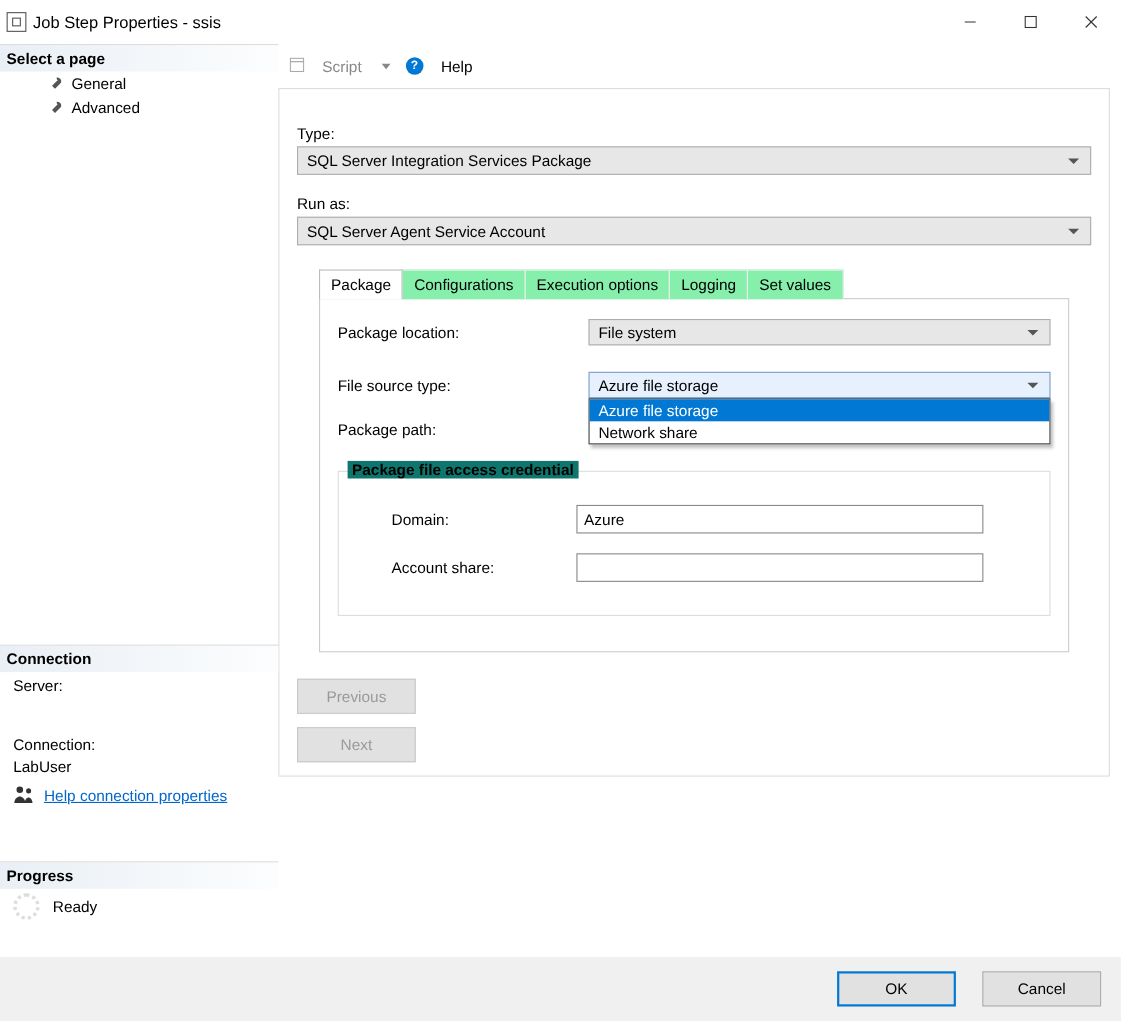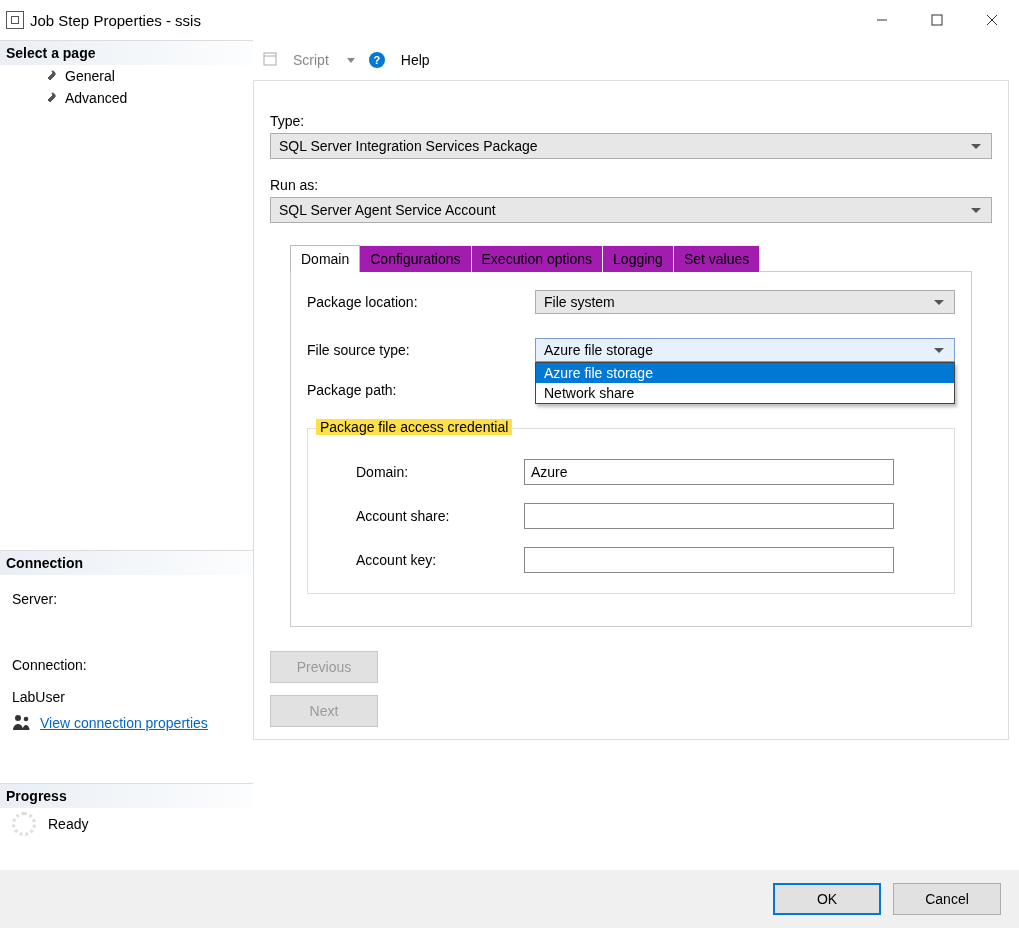--- a/index.html
+++ b/index.html
@@ -73,21 +73,21 @@
     display: flex;
     align-items: center;
     gap: 6px;
     margin-left: 37px;
   }
   .wrench {
     width: 14px;
     display: inline-flex;
   }
   .wrench svg { stroke:#555; fill:#555; }
-  .leftlabel { padding: 4px 12px; margin-top: 12px; }
+  .leftlabel { padding: 4px 12px; }
   .leftlink {
     color: #0066cc;
     text-decoration: underline;
     padding: 2px 0;
     cursor: pointer;
   }
   .leftpeople {
     display:flex; align-items:center; gap:8px;
     padding: 4px 12px;
   }
@@ -178,21 +178,21 @@
     border-bottom: none;
     background: #fff;
     margin-right: -1px;
     position: relative;
   }
   .tab.active {
     border-color:#bbb;
     z-index: 3;
   }
   .tab:not(.active) {
-    background:#a21caf;
+    background:#86efac;
     border-color:#eee;
   }
 
   .tabpanel {
     border:1px solid #ccc;
     margin: -1px 20px 0 20px;
     padding: 18px 16px 14px 16px;
     position: relative;
   }
 
@@ -229,21 +229,21 @@
 
   
   .groupbox {
     border:1px solid #ddd;
     padding: 20px 16px 12px 16px;
     position: relative;
     margin: 0 0 18px 0;
   }
   .groupbox .legend {
     position:absolute; top:-10px; left:8px;
-    background:#fde047; padding:0 4px;
+    background:#0f766e; padding:0 4px;font-weight:bold;
   }
   .grow {
     display:flex; align-items:center;
     margin: 10px 0 18px 0;
   }
   .grow .gl { width: 200px; padding-left: 32px; }
   .grow .gf { flex:0 0 370px; }
   .gf .tinput { width: 370px; border-color:#888; padding:4px 6px; }
 
   .encrow {
@@ -266,21 +266,21 @@
   }
   .wbtn.disabled { color:#9a9a9a; }
 
   
   .footer {
     position:absolute;
     left:0; right:0; bottom:0;
     height: 58px;
     background:#f0f0f0;
     display:flex; justify-content:flex-end; align-items:center;
-    gap: 12px;
+    gap: 24px;
     padding-right: 18px;
   }
   .fbtn {
     width: 108px;
     padding: 7px 0;
     text-align:center;
     background:#e1e1e1;
     border:1px solid #adadad;
     font-family:inherit; font-size:14px;
   }
@@ -350,21 +350,21 @@
     <div class="leftlabel" style="padding-top:0">LabUser</div>
     <div class="leftpeople">
       <span>
         <svg width="20" height="16" viewBox="0 0 20 16" fill="#333">
           <circle cx="6" cy="4" r="3"></circle>
             <path d="M1 16c0-4 3-6 5-6s5 2 5 6z"></path>
           <circle cx="14" cy="5" r="2.3"></circle>
             <path d="M10.5 16c0-3 2-5 3.5-5s3.5 2 3.5 5z"></path>
         </svg>
       </span>
-      <span class="leftlink">View connection properties</span>
+      <span class="leftlink">Help connection properties</span>
     </div>
     <div style="height:46px"></div>
 
     <div class="leftheader">Progress</div>
     <div class="progress-row">
       <div class="spinner"></div>
       <span>Ready</span>
     </div>
     <div style="height:28px"></div>
   </div>
@@ -395,21 +395,21 @@
         <span>SQL Server Integration Services Package</span>
       </div>
 
       <div class="flabel mt">Run as:</div>
       <div class="combo">
         <span>SQL Server Agent Service Account</span>
       </div>
 
       
       <div class="tabs">
-        <div class="tab active"><span>Domain</span></div>
+        <div class="tab active"><span>Package</span></div>
         <div class="tab"><span>Configurations</span></div>
         <div class="tab"><span>Execution options</span></div>
         <div class="tab"><span>Logging</span></div>
         <div class="tab"><span>Set values</span></div>
       </div>
 
       <div class="tabpanel">
 
         <div class="row-two">
           <div class="col-label">Package location:</div>
@@ -442,24 +442,20 @@
           <div class="legend">Package file access credential</div>
 
           <div class="grow">
             <div class="gl">Domain:</div>
             <div class="gf"><input class="tinput" value="Azure" style=""></div>
           </div>
           <div class="grow">
             <div class="gl">Account share:</div>
             <div class="gf"><input class="tinput" value="" style=""></div>
           </div>
-          <div class="grow" style="margin-bottom:8px;">
-            <div class="gl">Account key:</div>
-            <div class="gf"><input class="tinput" value="" style=""></div>
-          </div>
         </div>
 
 
       </div>
 
       <div class="navbtns">
         <button class="wbtn disabled"><span>Previous</span></button>
         <button class="wbtn disabled"><span>Next</span></button>
       </div>
 

